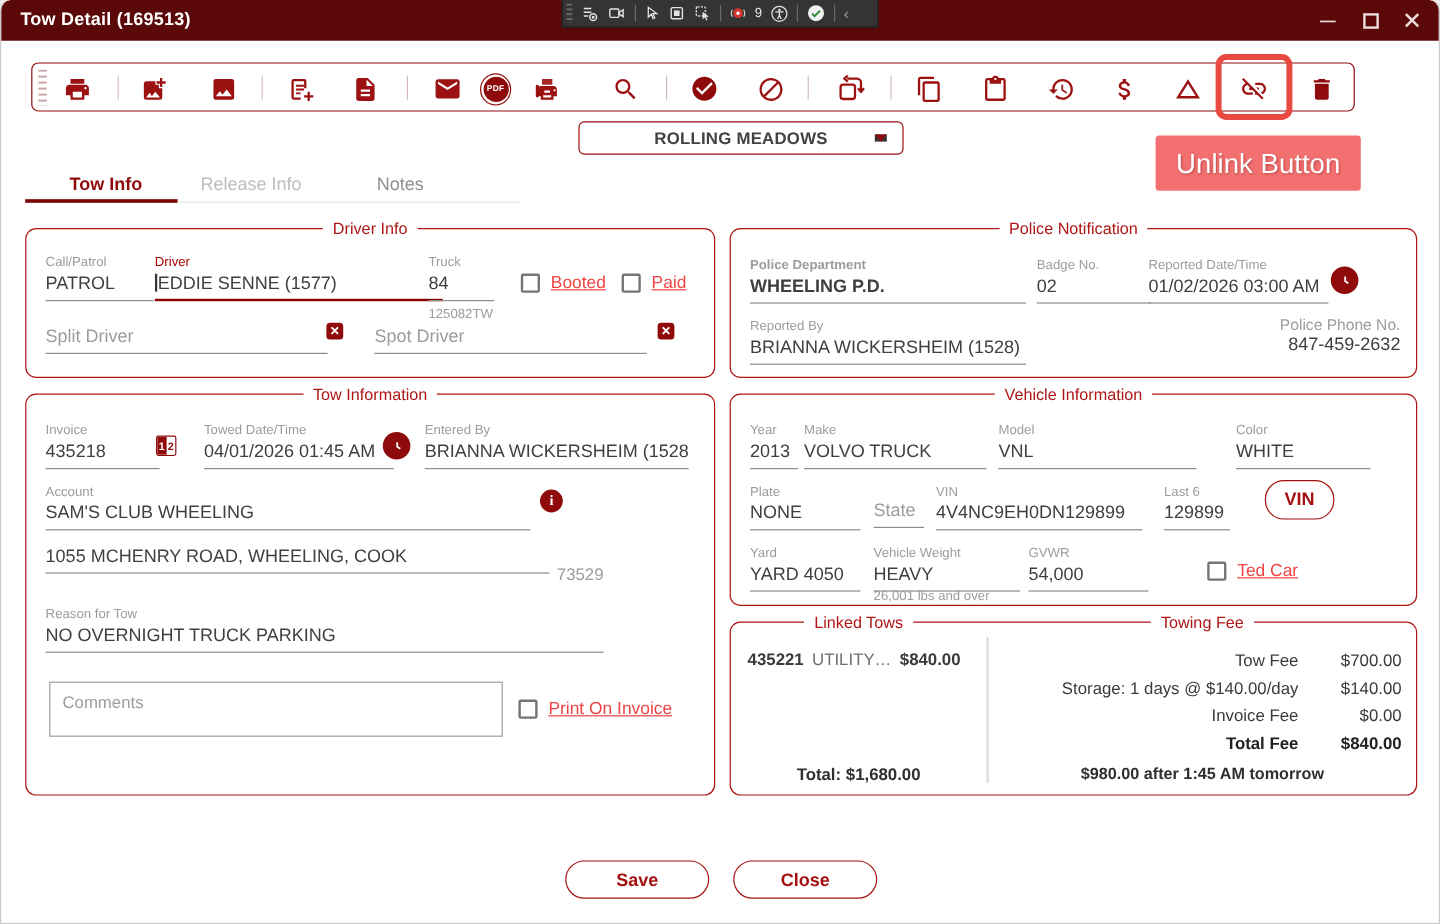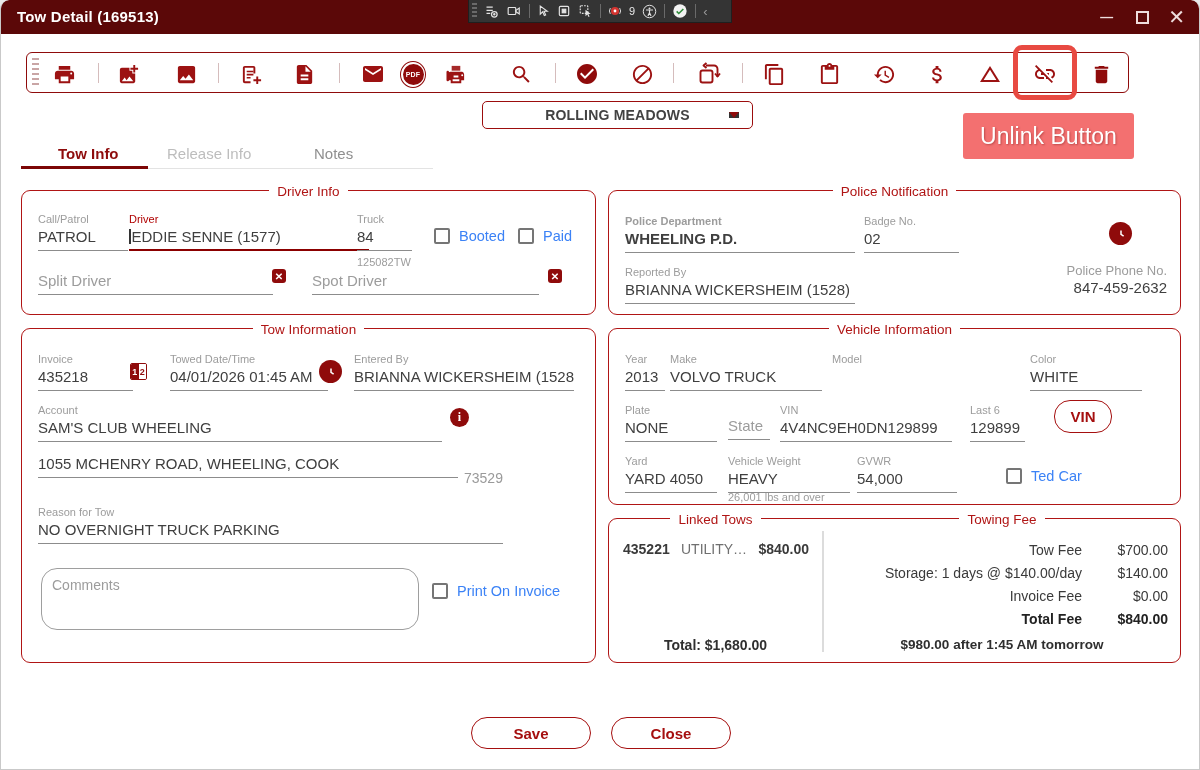--- a/index.html
+++ b/index.html
@@ -78,48 +78,48 @@
            border-bottom:1px solid #8c8c8c; white-space:nowrap; overflow:hidden; }
   .f.focus .lb { color:#b00000; }
   .f.focus .vl { border-bottom:2px solid #8b0000; padding-bottom:3px; }
   .f.ph .vl { color:#9c9c9c; }
   .f.noline .vl { border-bottom:none; }
   .subnote { position:absolute; font-size:11px; color:#9c9c9c; white-space:nowrap; }
   .caret { display:inline-block; width:1.5px; height:15px; background:#333; vertical-align:-2px; margin-right:1px; }
 
   .cb { position:absolute; display:flex; align-items:center; gap:9px; cursor:pointer; }
   .cb .box { width:16px; height:16px; border:2px solid #757575; border-radius:2px; background:#fff; }
-  .cb .cl { font-size:14.5px; color:#3b82f6; white-space:nowrap; }
+  .cb .cl { font-size:14.5px; color:#ef4444; white-space:nowrap;text-decoration:underline; }
 
   .xbtn { position:absolute; width:14px; height:14px; background:#8f0b0b; border-radius:3px; color:#fff;
           font-size:10px; font-weight:bold; display:flex; align-items:center; justify-content:center; cursor:pointer; }
   .clockbtn { position:absolute; width:23px; height:23px; border-radius:50%; background:#8f0b0b;
           display:flex; align-items:center; justify-content:center; cursor:pointer; }
   .infobtn { position:absolute; width:19px; height:19px; border-radius:50%; background:#8f0b0b; color:#fff;
           font-size:12px; font-weight:bold; display:flex; align-items:center; justify-content:center;
           font-family:"Liberation Serif",serif; cursor:pointer; }
   .calbtn { position:absolute; width:17px; height:17px; border:1.5px solid #8f0b0b; border-radius:2px;
           display:flex; cursor:pointer; overflow:hidden; background:#fff; }
   .calbtn .c1 { width:50%; background:#8f0b0b; color:#fff; font-size:9px; font-weight:bold; display:flex; align-items:center; justify-content:center; }
   .calbtn .c2 { width:50%; background:#fff; color:#8f0b0b; font-size:9px; font-weight:bold; display:flex; align-items:center; justify-content:center; }
 
   
-  #comments { position:absolute; left:40px; top:568px; width:378px; height:62px; border:1.5px solid #9e9e9e;
-          border-radius:16px; resize:none; font-family:"Liberation Sans",sans-serif; font-size:14px;
+  #comments { position:absolute; left:40px; top:568px; width:378px; height:46px; border:1.5px solid #9e9e9e;
+          border-radius:0; resize:none; font-family:"Liberation Sans",sans-serif; font-size:14px;
           color:#3f3f3f; padding:8px 10px; outline:none; background:#fff; }
   #comments::placeholder { color:#9c9c9c; }
   .pillbtn { position:absolute; height:32px; border:1.6px solid #a50f0f; border-radius:16px; background:#fff;
           color:#a50f0f; font-size:15px; font-weight:bold; display:flex; align-items:center; justify-content:center; cursor:pointer; }
   #vin-btn { left:1053px; top:400px; width:58px; height:33px; }
   #save-btn { left:470px; top:717px; width:120px; }
   #close-btn { left:610px; top:717px; width:120px; }
 
   
   #linked-divider { position:absolute; left:213px; top:12px; bottom:10px; width:2px; background:#dcdcdc; }
-  .lt-row { position:absolute; left:14px; top:22px; width:186px; display:flex; justify-content:space-between;
+  .lt-row { position:absolute; left:14px; top:22px; width:186px; display:flex; justify-content:flex-start;
             align-items:baseline; font-size:14px; cursor:pointer; }
   .lt-row .inv { font-weight:bold; color:#3a3a3a; }
   .lt-row .desc { color:#6f6f6f; margin:0 7px; }
   .lt-row .amt { font-weight:bold; color:#3a3a3a; }
   .lt-total { position:absolute; left:0; top:118px; width:213px; text-align:center;
               font-size:14px; font-weight:bold; color:#2f2f2f; }
   .fee-row { position:absolute; right:12px; display:flex; font-size:14px; color:#3a3a3a; }
   .fee-row .fl { text-align:right; }
   .fee-row .fa { width:86px; text-align:right; }
   .fee-row.bold { font-weight:bold; color:#222; }
@@ -362,20 +362,24 @@
   <div class="panel" style="left:607px; top:190px; width:573px; height:125px;">
     <div class="ptitle"><span>Police Notification</span></div>
     <div class="f" style="left:16px; top:24px; width:230px;font-weight:bold;">
       <div class="lb">Police Department</div>
       <div class="vl">WHEELING P.D.</div>
     </div>
     <div class="f" style="left:255px; top:24px; width:95px;">
       <div class="lb">Badge No.</div>
       <div class="vl">02</div>
     </div>
+    <div class="f" style="left:348px; top:24px; width:150px;">
+      <div class="lb">Reported Date/Time</div>
+      <div class="vl">01/02/2026 03:00 AM</div>
+    </div>
     <div class="clockbtn" style="left:500px; top:31px;">
       <svg width="14" height="14" viewBox="0 0 24 24" fill="none" stroke="#ffffff" stroke-width="2.6">
           <path d="M12 6v6.5l4.5 3"></path>
         </svg>
     </div>
     <div class="f" style="left:16px; top:75px; width:230px;">
       <div class="lb">Reported By</div>
       <div class="vl">BRIANNA WICKERSHEIM (1528)</div>
     </div>
     <div class="f noline" style="left:395px; top:73px; width:163px;">
@@ -432,20 +436,21 @@
     <div class="f" style="left:16px; top:24px; width:40px;">
       <div class="lb">Year</div>
       <div class="vl">2013</div>
     </div>
     <div class="f" style="left:61px; top:24px; width:152px;">
       <div class="lb">Make</div>
       <div class="vl">VOLVO TRUCK</div>
     </div>
     <div class="f" style="left:223px; top:24px; width:165px;">
       <div class="lb">Model</div>
+      <div class="vl">VNL</div>
     </div>
     <div class="f" style="left:421px; top:24px; width:112px;">
       <div class="lb">Color</div>
       <div class="vl">WHITE</div>
     </div>
     <div class="f" style="left:16px; top:75px; width:92px;">
       <div class="lb">Plate</div>
       <div class="vl">NONE</div>
     </div>
     <div class="f ph" style="left:119px; top:88px; width:42px;">

